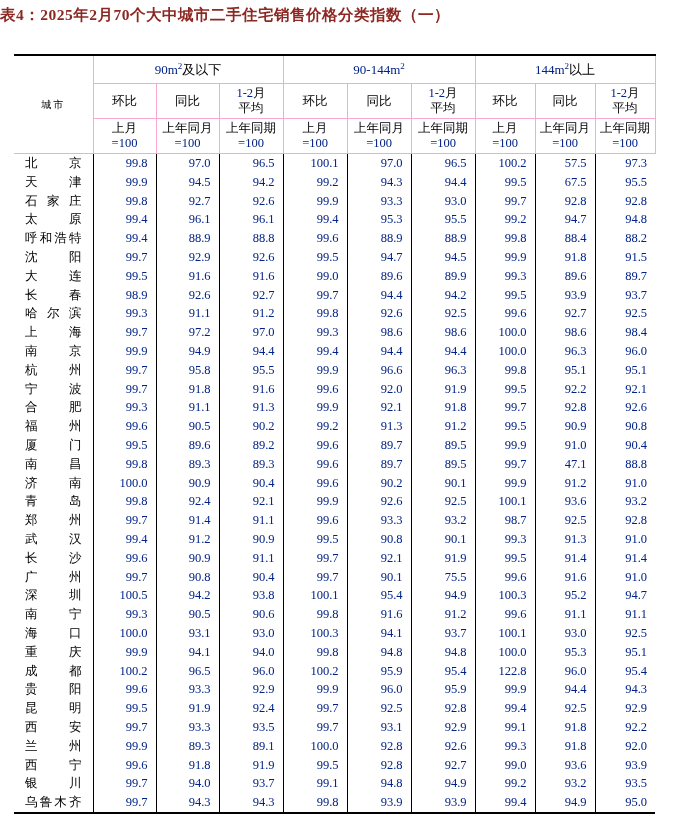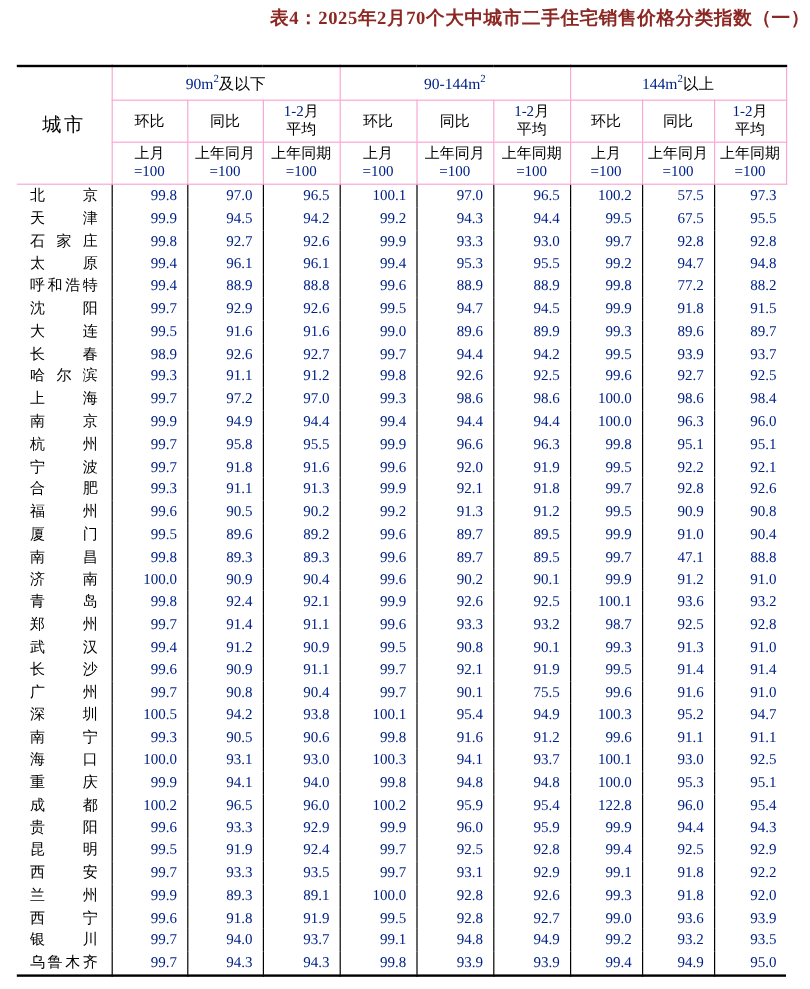--- a/index.html
+++ b/index.html
@@ -2,38 +2,38 @@
 <html><head>
 <meta charset="utf-8">
 <style>
   html,body{margin:0;padding:0;}
   body{
     width:675px;height:824px;background:#ffffff;
     font-family:"Liberation Serif","DejaVu Serif",serif;
     color:#000;
   }
   .title{
-    text-align:right;font-weight:bold;font-size:15.5px;
+    text-align:left;font-weight:bold;font-size:15.5px;
     color:#8C2823;padding-top:5px;letter-spacing:0.5px;
   }
   table{
     border-collapse:collapse;table-layout:fixed;
     width:641px;margin:28px 0 0 14px;
     border-top:2px solid #000;border-bottom:2px solid #000;
   }
   thead th{
     border:1px solid #f9a8d4;font-weight:normal;
     font-size:12.5px;padding:0;text-align:center;vertical-align:middle;
     line-height:15px;
   }
   thead th.no-l{border-left:none;}
   thead th.grp{height:27px;font-size:13px;}
   thead tr.r2 th{height:34px;}
   thead tr.r3 th{height:34px;}
-  th.cityhead{font-size:16px;letter-spacing:2px;}
+  th.cityhead{font-size:10px;letter-spacing:2px;}
   tbody td{
     border-right:1px solid #000;border-top:none;border-bottom:none;
     padding:0;height:18.8px;font-size:12.5px;vertical-align:middle;
     line-height:18.8px;
   }
   tbody td:last-child{border-right:none;}
   tbody td.city{border-left:none;}
   .city-just{display:flex;justify-content:space-between;padding:0 11px;}
   .val{color:#002288;text-align:right;padding-right:8px;}
   .lat{color:#002288;}
@@ -166,21 +166,21 @@
             <span>特</span>
           </div>
         </td>
         <td class="val">99.4</td>
         <td class="val">88.9</td>
         <td class="val">88.8</td>
         <td class="val">99.6</td>
         <td class="val">88.9</td>
         <td class="val">88.9</td>
         <td class="val">99.8</td>
-        <td class="val">77.2</td>
+        <td class="val">88.4</td>
         <td class="val">88.2</td>
       </tr>
       <tr>
         <td class="city">
           <div class="city-just">
             <span>沈</span>
             <span>阳</span>
           </div>
         </td>
         <td class="val">99.7</td>

